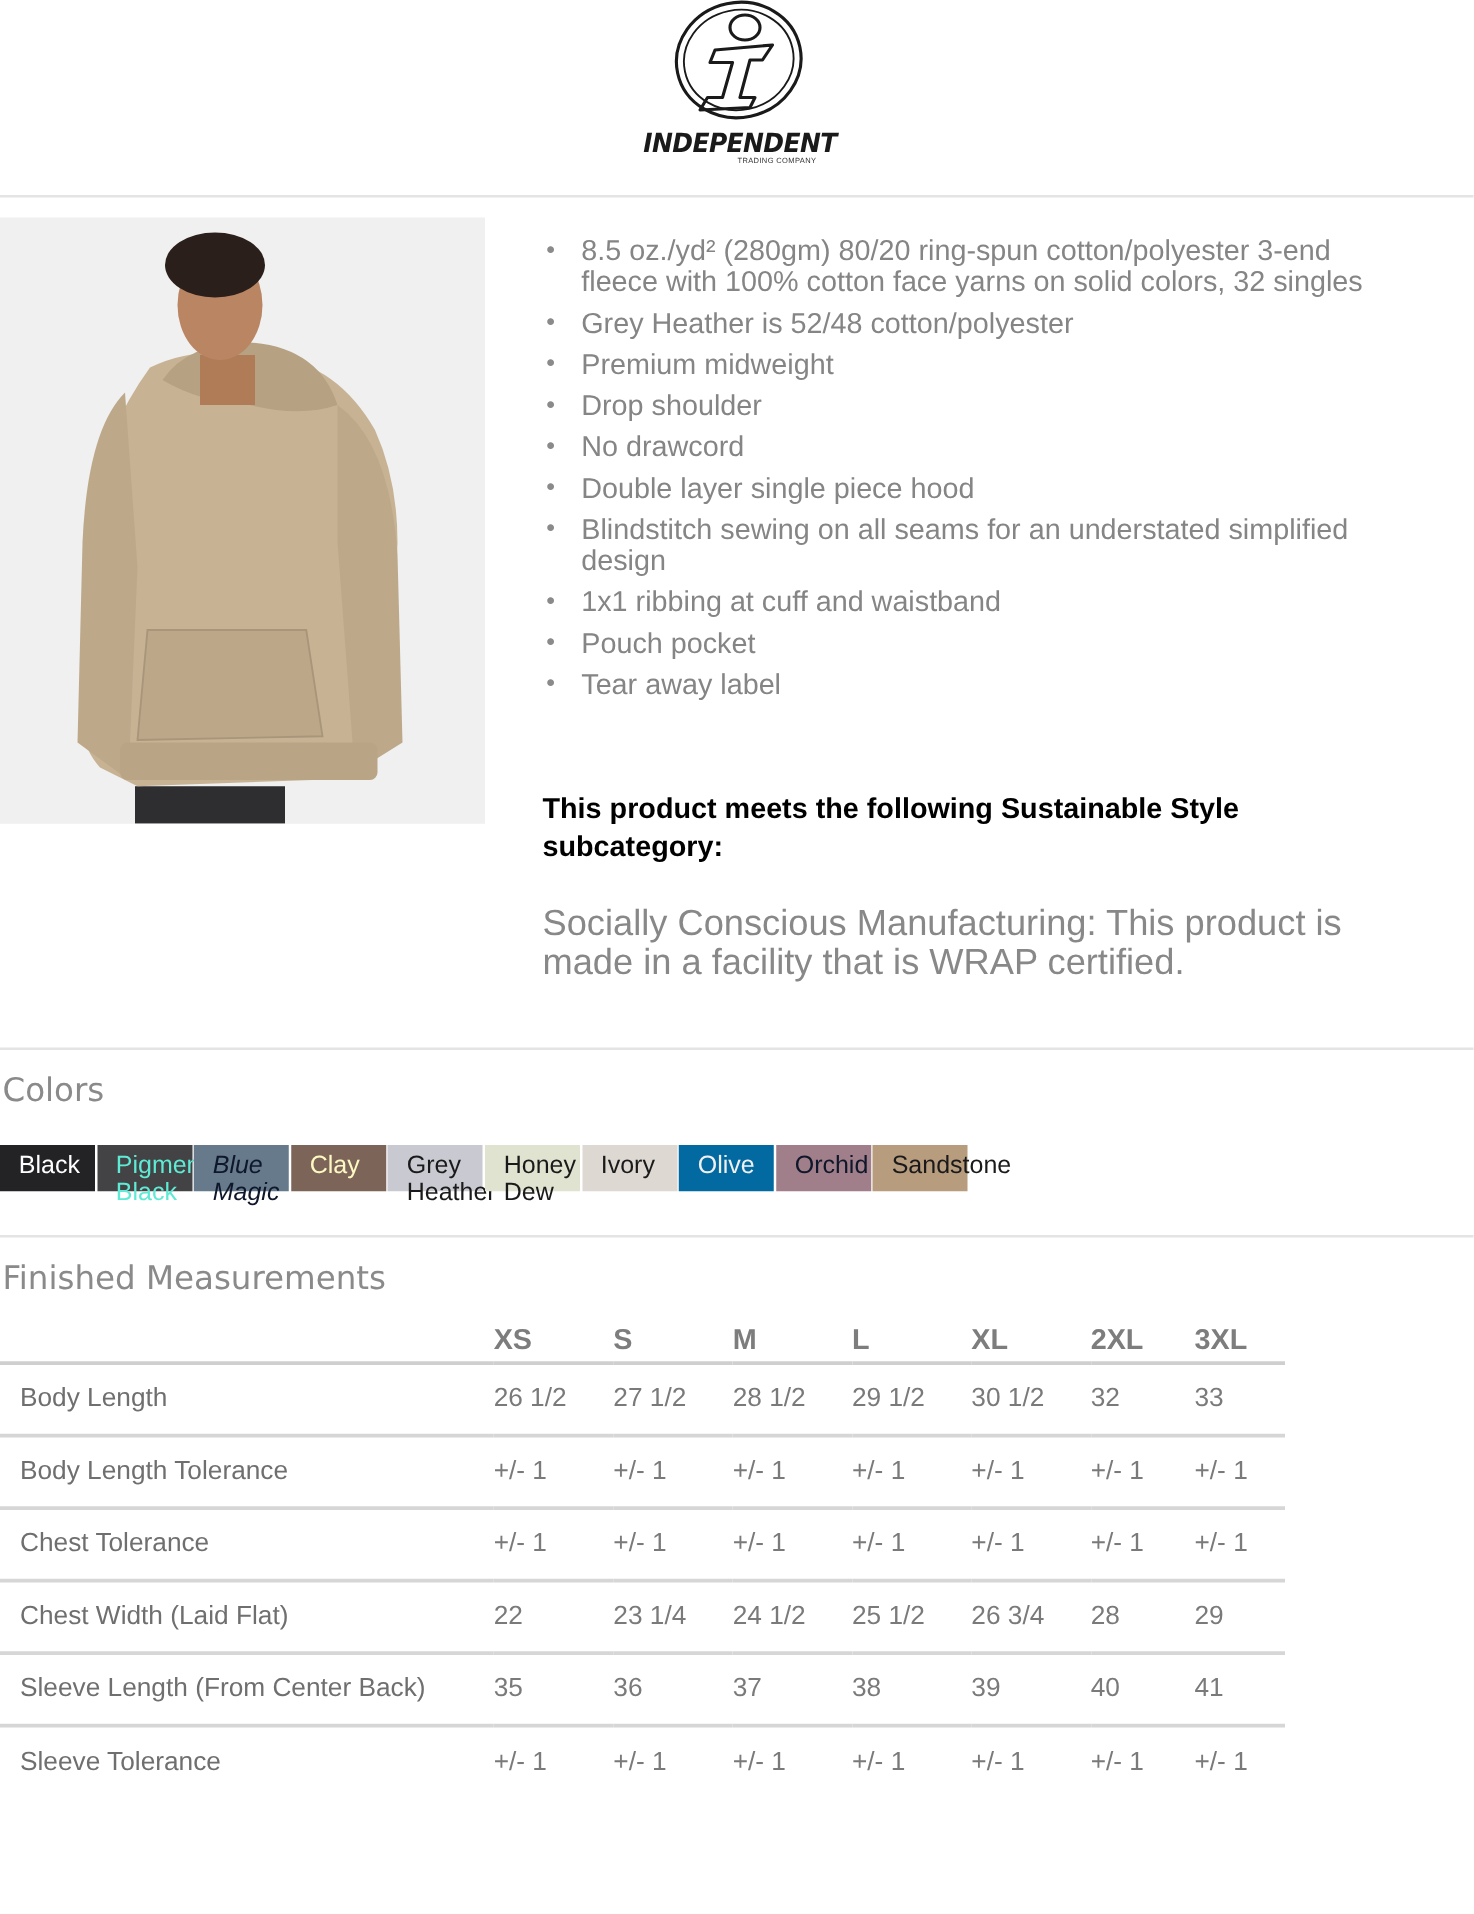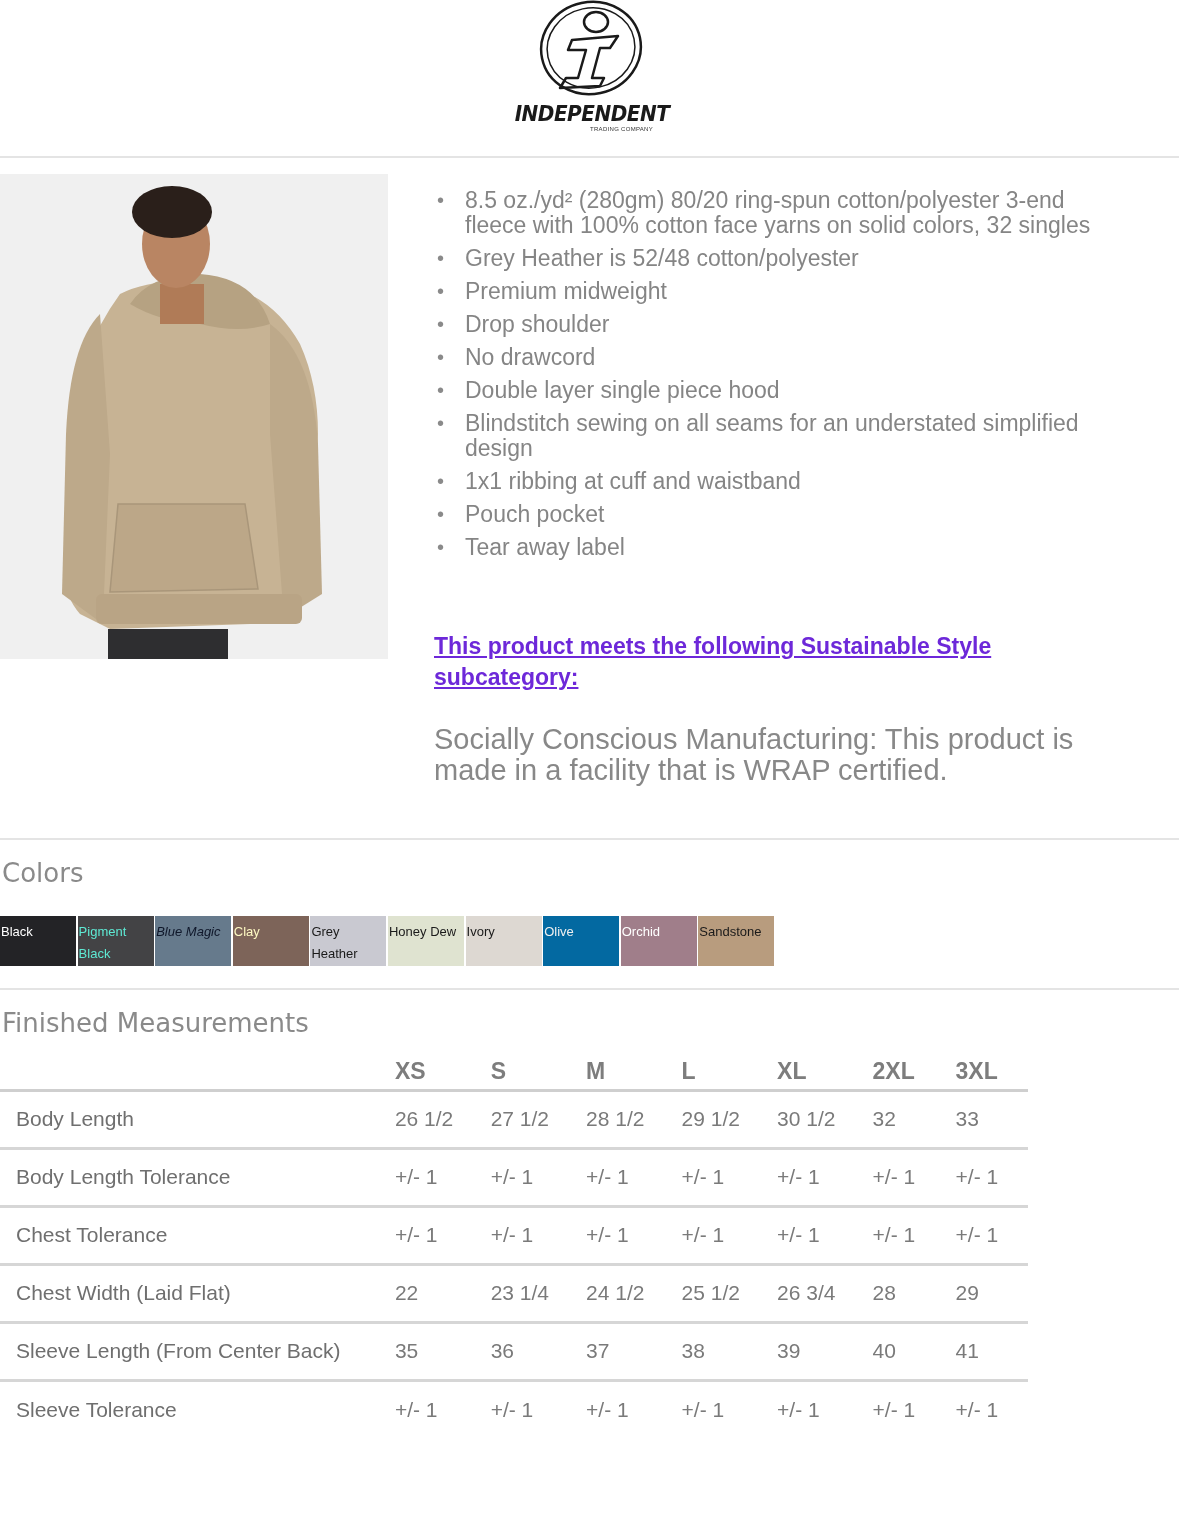--- a/index.html
+++ b/index.html
@@ -12,29 +12,29 @@
   .logo-word { position: absolute; left: 0; top: 102px; width: 160px; text-align: center; font-family: "DejaVu Sans", sans-serif; font-weight: bold; font-style: italic; font-size: 20px; color: #1a1a1a; letter-spacing: -0.5px; transform: scaleY(1.05); }
   .logo-sub { position: absolute; left: 78px; top: 126px; font-size: 6px; color: #333; letter-spacing: 0.3px; }
 
   .photo { position: absolute; left: 0; top: 174px; width: 388px; height: 485px; background: #f1f1f1; overflow: hidden; }
 
   .features { position: absolute; left: 434px; top: 188px; width: 660px; }
   .features ul { list-style: none; }
   .features li { position: relative; padding-left: 31px; font-size: 23px; line-height: 25px; margin-bottom: 8px; color: #858585; }
   .features li::before { content: "•"; position: absolute; left: 3px; top: 0; color: #8a8a8a; font-size: 20px; }
 
-  .sustain-title { position: absolute; left: 434px; top: 631px; width: 680px; font-size: 23px; line-height: 31px; font-weight: bold; color: #6d28d9; text-decoration: underline; }
+  .sustain-title { position: absolute; left: 434px; top: 631px; width: 680px; font-size: 23px; line-height: 31px; font-weight: bold; color: #000000; }
   .sustain-text { position: absolute; left: 434px; top: 724px; width: 690px; font-size: 29px; line-height: 31px; color: #888; }
 
   .divider { position: absolute; left: 0; width: 1179px; height: 2px; background: #e4e4e4; }
 
   .section-title { position: absolute; left: 2px; font-family: "DejaVu Sans", sans-serif; font-size: 26px; color: #8a8a8a; font-weight: normal; }
 
   .swatches { position: absolute; left: 0; top: 916px; display: flex; }
-  .swatch { width: 76px; height: 50px; margin-right: 1.6px; padding: 5px 1px; font-size: 13px; line-height: 22px; }
+  .swatch { width: 76px; height: 37px; margin-right: 1.6px; padding: 5px 15px; font-size: 20px; line-height: 22px; }
 
   .measure { position: absolute; left: 0; top: 1050px; width: 1028px; border-collapse: collapse; }
   .measure th { font-size: 23px; font-weight: bold; color: #7d7d7d; text-align: left; height: 40px; vertical-align: bottom; padding-bottom: 4px; }
   .measure td { font-size: 21px; color: #7a7a7a; height: 58px; vertical-align: middle; }
   .measure tr.head { border-bottom: 3px solid #cfcfcf; }
   .measure tr.row { border-bottom: 3px solid #d6d6d6; }
   .measure tr.row:last-child { border-bottom: none; }
   .measure td.label { padding-left: 16px; width: 458px; color: #6f6f6f; }
   .c0 { width: 110px; } .c1 { width: 110px; } .c2 { width: 110px; } .c3 { width: 110px; } .c4 { width: 110px; } .c5 { width: 92px; } .c6 { width: 79px; }
 </style>
@@ -101,21 +101,21 @@
 <div class="section-title" style="top:858px;">Colors</div>
 <div class="swatches">
   <div class="swatch" style="background:#232326;color:#fff;"><span>Black</span></div>
   <div class="swatch" style="background:#434345;color:#5eead4;"><span>Pigment Black</span></div>
   <div class="swatch" style="background:#667a8c;color:#0f172a;font-style:italic;"><span>Blue Magic</span></div>
   <div class="swatch" style="background:#7d6459;color:#fef9c3;"><span>Clay</span></div>
   <div class="swatch" style="background:#c9c9d1;color:#1a1a1a;"><span>Grey Heather</span></div>
   <div class="swatch" style="background:#dfe3d0;color:#1a1a1a;"><span>Honey Dew</span></div>
   <div class="swatch" style="background:#ddd8d2;color:#1a1a1a;"><span>Ivory</span></div>
   <div class="swatch" style="background:#0369a1;color:#f0f0f0;"><span>Olive</span></div>
-  <div class="swatch" style="background:#a07e8a;color:#ffffff;"><span>Orchid</span></div>
+  <div class="swatch" style="background:#a07e8a;color:#0f172a;"><span>Orchid</span></div>
   <div class="swatch" style="background:#b89c7e;color:#1a1a1a;"><span>Sandstone</span></div>
 </div>
 
 <div class="divider" style="top:988px;"></div>
 
 <div class="section-title" style="top:1008px;">Finished Measurements</div>
 
 <table class="measure">
   <tbody>
       <tr class="head">

